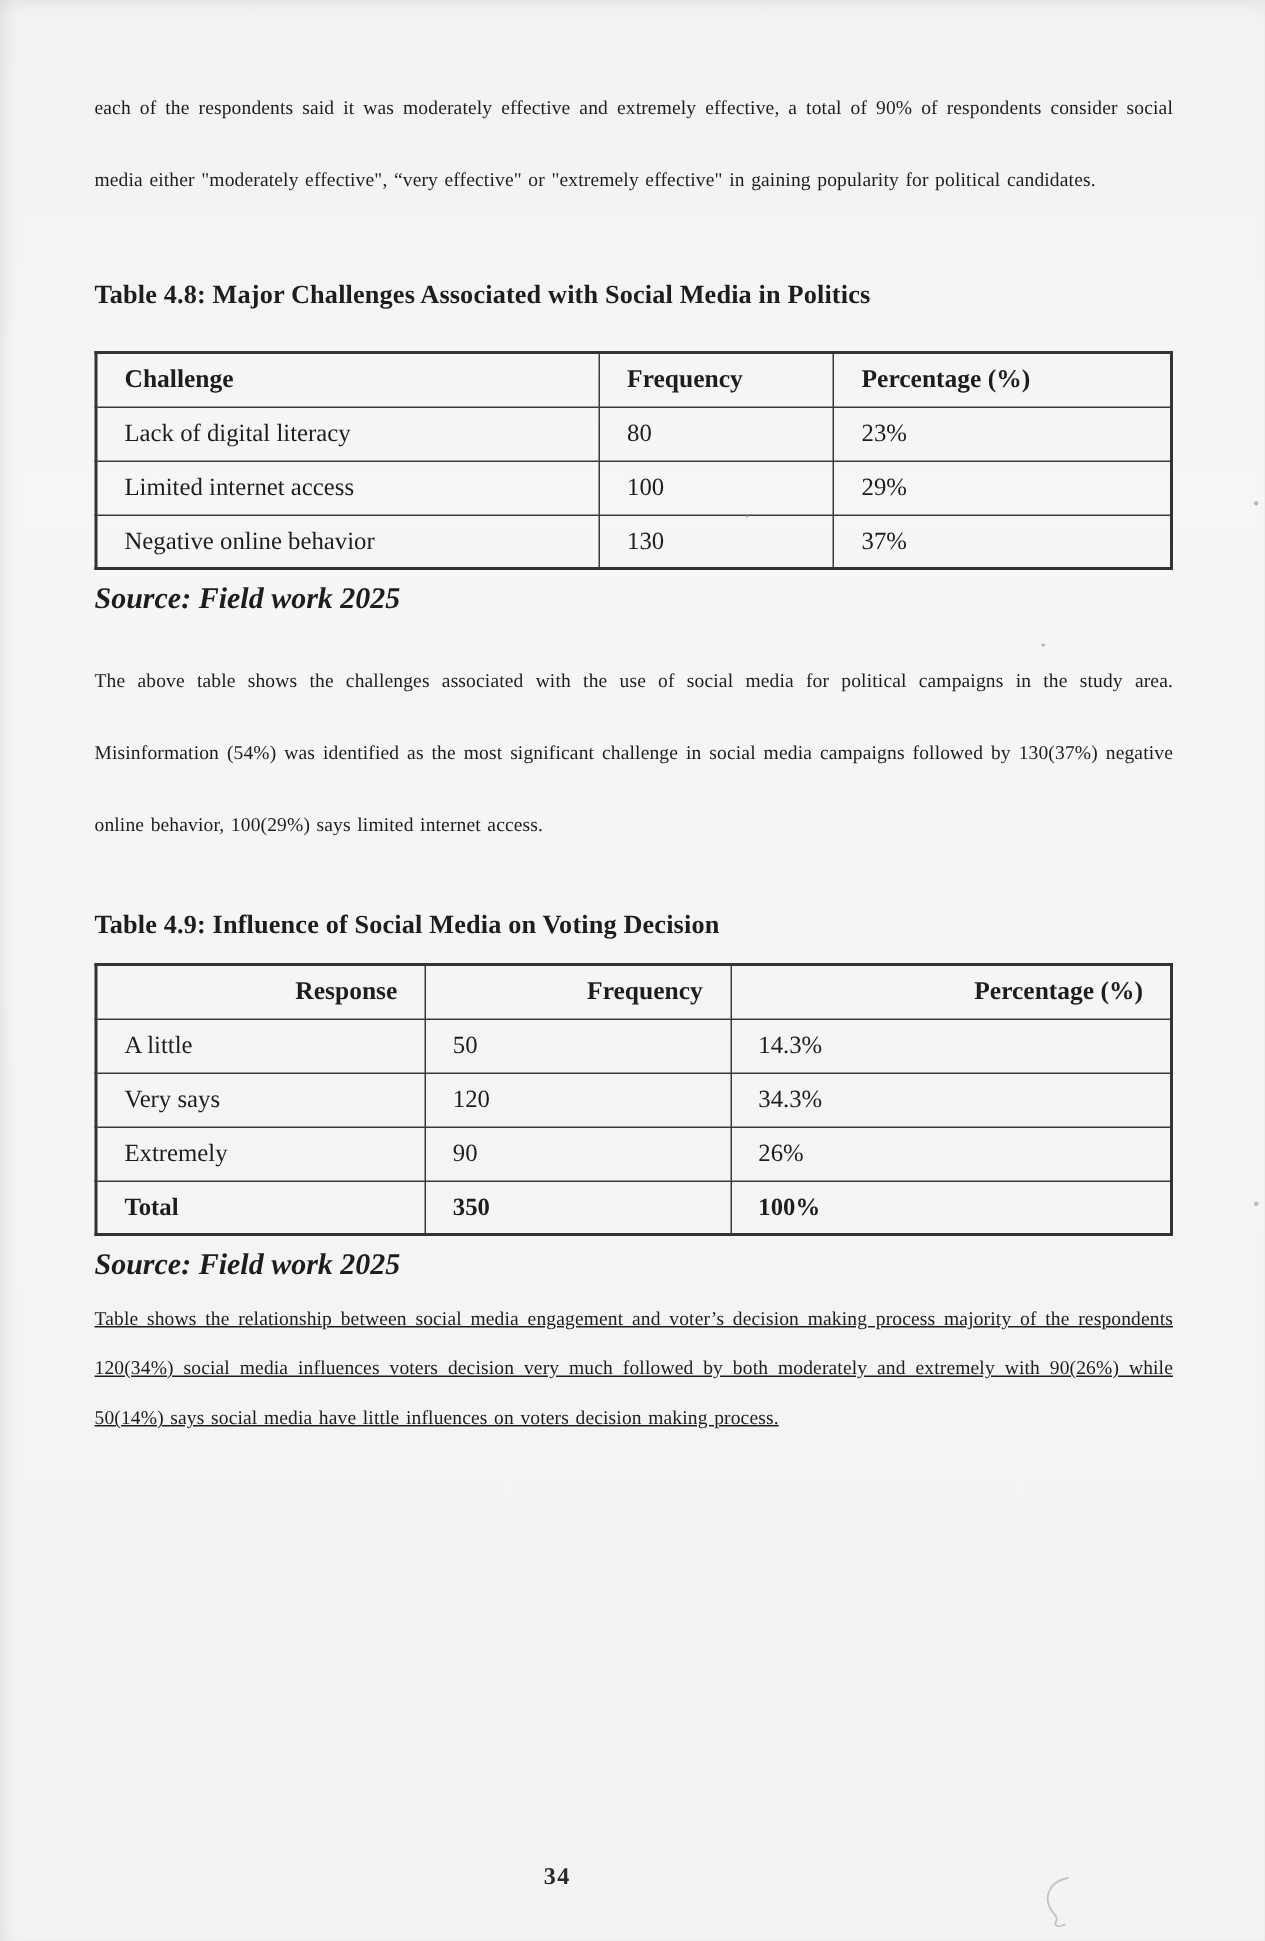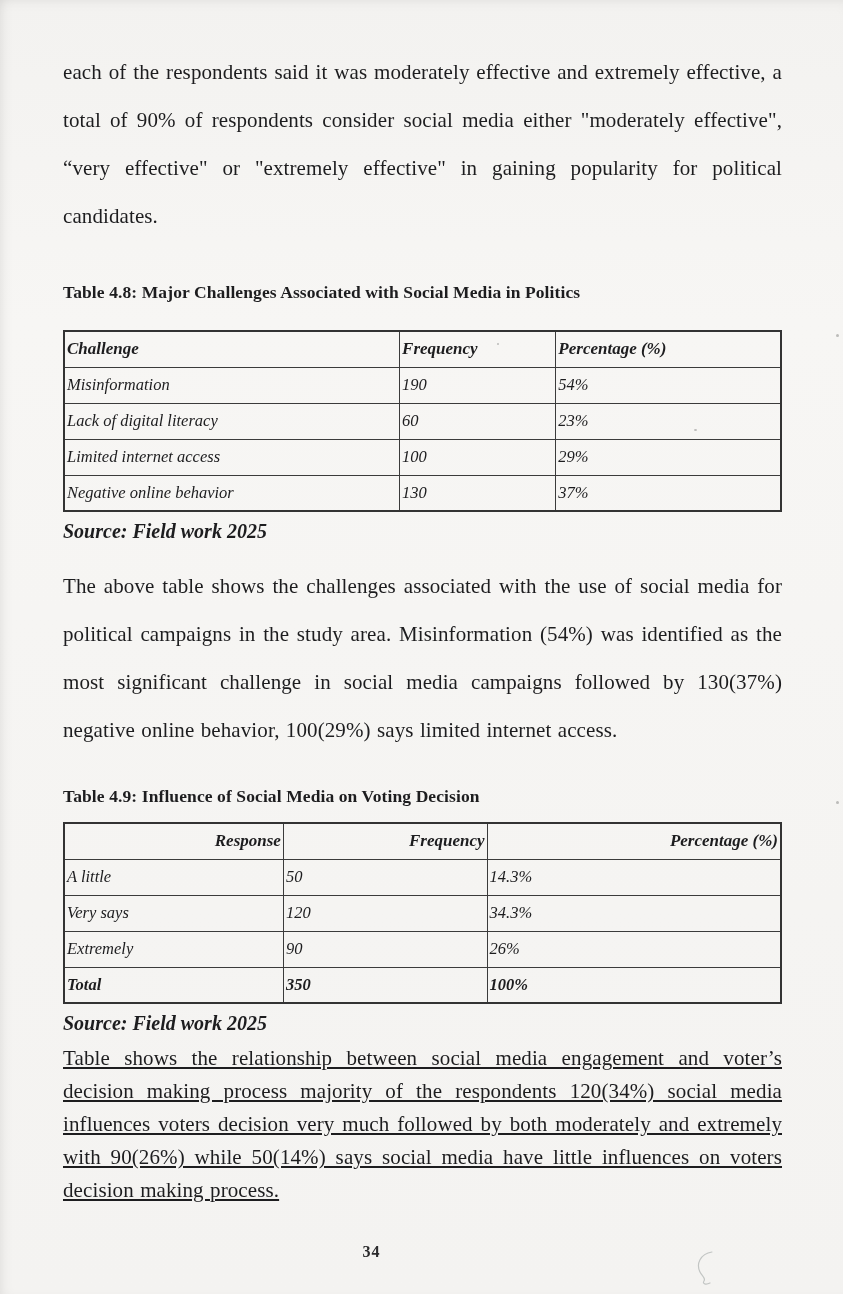--- a/index.html
+++ b/index.html
@@ -10,21 +10,21 @@
     height: 1294px;
     background: linear-gradient(180deg, #f3f2f0 0%, #f7f6f4 25%, #f5f4f2 70%, #f4f3f1 100%);
     box-shadow: inset 8px 0 14px -8px rgba(0,0,0,0.10), inset 0 8px 14px -8px rgba(0,0,0,0.07);
     font-family: "Liberation Serif", "DejaVu Serif", serif;
     color: #1d1d1f;
     padding: 48px 61px 0 63px;
     overflow: hidden;
   }
   .para {
     text-align: justify;
-    font-size: 21px;
+    font-size: 13px;
     line-height: 48px;
     letter-spacing: 0.1px;
     word-spacing: 1px;
   }
   .para.tight { line-height: 33px; margin-top: 8px; text-decoration: underline; }
   .caption {
     font-size: 17.5px;
     font-weight: bold;
     line-height: 28px;
     letter-spacing: 0.1px;
@@ -34,27 +34,26 @@
   table {
     width: 100%;
     border-collapse: collapse;
     table-layout: fixed;
   }
   .tbl48 { margin-top: 24px; }
   .tbl49 { margin-top: 12px; }
   th, td {
     border: 1.6px solid #3b3b3b;
     font-size: 16.5px;
-    padding: 3px 2px;
+    padding: 3px 18px;
     height: 36px;
     vertical-align: middle;
     text-align: left;
     overflow: hidden;
     white-space: nowrap;
-    font-style: italic;
   }
   table { border: 2px solid #333; }
   th { font-weight: bold; font-size: 17px; }
   .tbl49 th { text-align: right; }
   .total-row td { font-weight: bold; }
   .source {
     margin-top: 8px;
     font-weight: bold;
     font-style: italic;
     font-size: 20px;
@@ -107,27 +106,22 @@
     </colgroup>
     <thead>
       <tr>
         <th>Challenge</th>
         <th>Frequency</th>
         <th>Percentage (%)</th>
       </tr>
     </thead>
     <tbody>
       <tr>
-        <td>Misinformation</td>
-        <td>190</td>
-        <td>54%</td>
-      </tr>
-      <tr>
         <td>Lack of digital literacy</td>
-        <td>60</td>
+        <td>80</td>
         <td>23%</td>
       </tr>
       <tr>
         <td>Limited internet access</td>
         <td>100</td>
         <td>29%</td>
       </tr>
       <tr>
         <td>Negative online behavior</td>
         <td>130</td>

